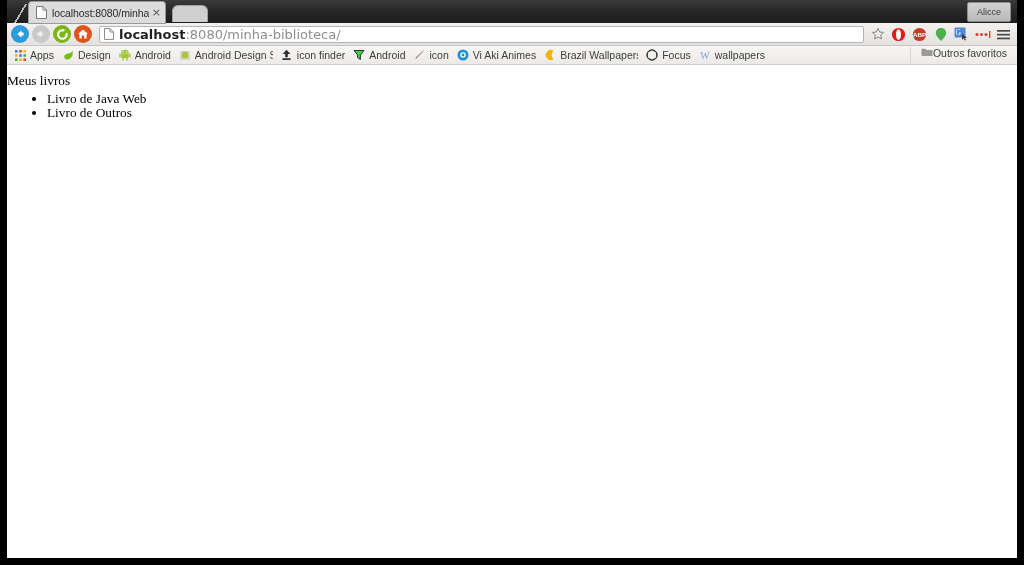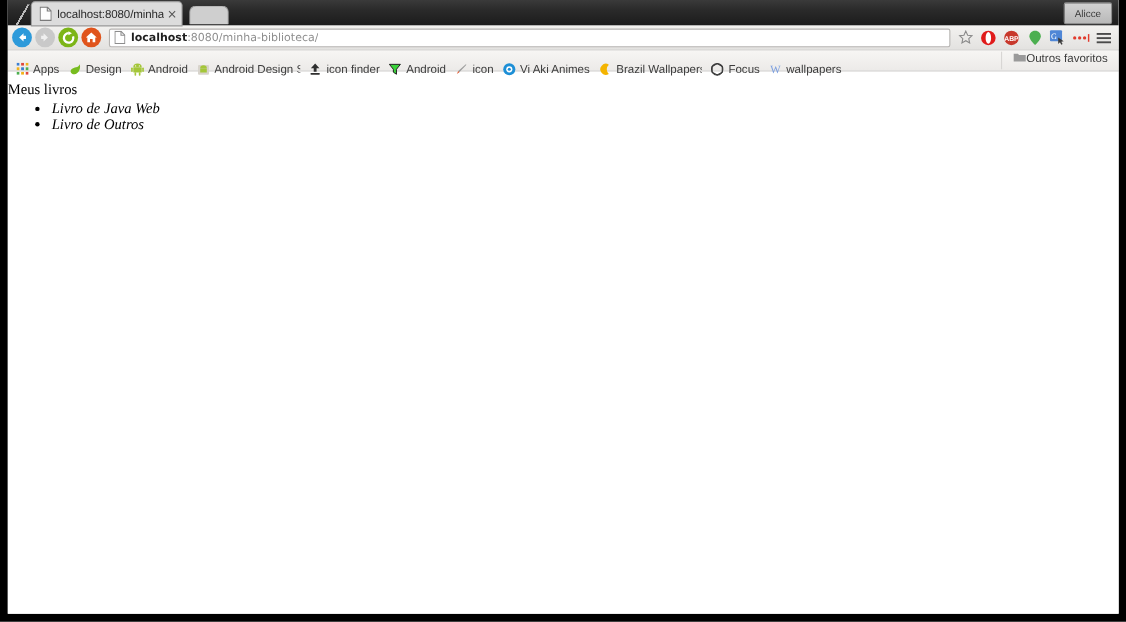--- a/index.html
+++ b/index.html
@@ -155,21 +155,21 @@
     border: 1px solid #b6b4b2;
     border-radius: 2px;
     display: flex;
     align-items: center;
     padding: 0 4px;
     box-sizing: border-box;
     cursor: text;
   }
   .omni-icon { flex:0 0 auto; margin-right:5px; display:flex; }
   .omni-url {
-    font-size: 10px;
+    font-size: 13px;
     color: #8e8e8e;
     white-space: nowrap;
     overflow: hidden;
     font-family: "DejaVu Sans", sans-serif;
   }
   .omni-url b { color: #1f1f1f; font-weight: 700; }
 
   .tool-icon {
     width: 19px;
     height: 19px;
@@ -187,21 +187,21 @@
     background: linear-gradient(to bottom,#f7f6f4,#eceae8);
     border-bottom: 1px solid #d0cecc;
     display: flex;
     align-items: center;
     padding: 0 4px;
     box-sizing: border-box;
     position: relative;
   }
   .bm {
     display: flex;
-    align-items: flex-end;
+    align-items: center;
     height: 27px;
     padding: 0 5px 0 3px;
     font-size: 10.5px;
     color: #3d3d3d;
     white-space: nowrap;
     cursor: pointer;
     flex: 0 0 auto;
     border-radius: 2px;
   }
   .bm .bm-ico {
@@ -243,21 +243,20 @@
   }
   .page ul {
     margin: 3px 0 0 0;
     padding-left: 40px;
     list-style-type: disc;
   }
   .page ul li {
     font-size: 13.3px;
     line-height: 13.5px;
     margin-bottom: 0.5px;
-    font-style: italic;
   }
 </style>
 </head>
 <body>
 
 <div id="browser-window">
 
   <div class="tabstrip">
 
     <div class="tab">

